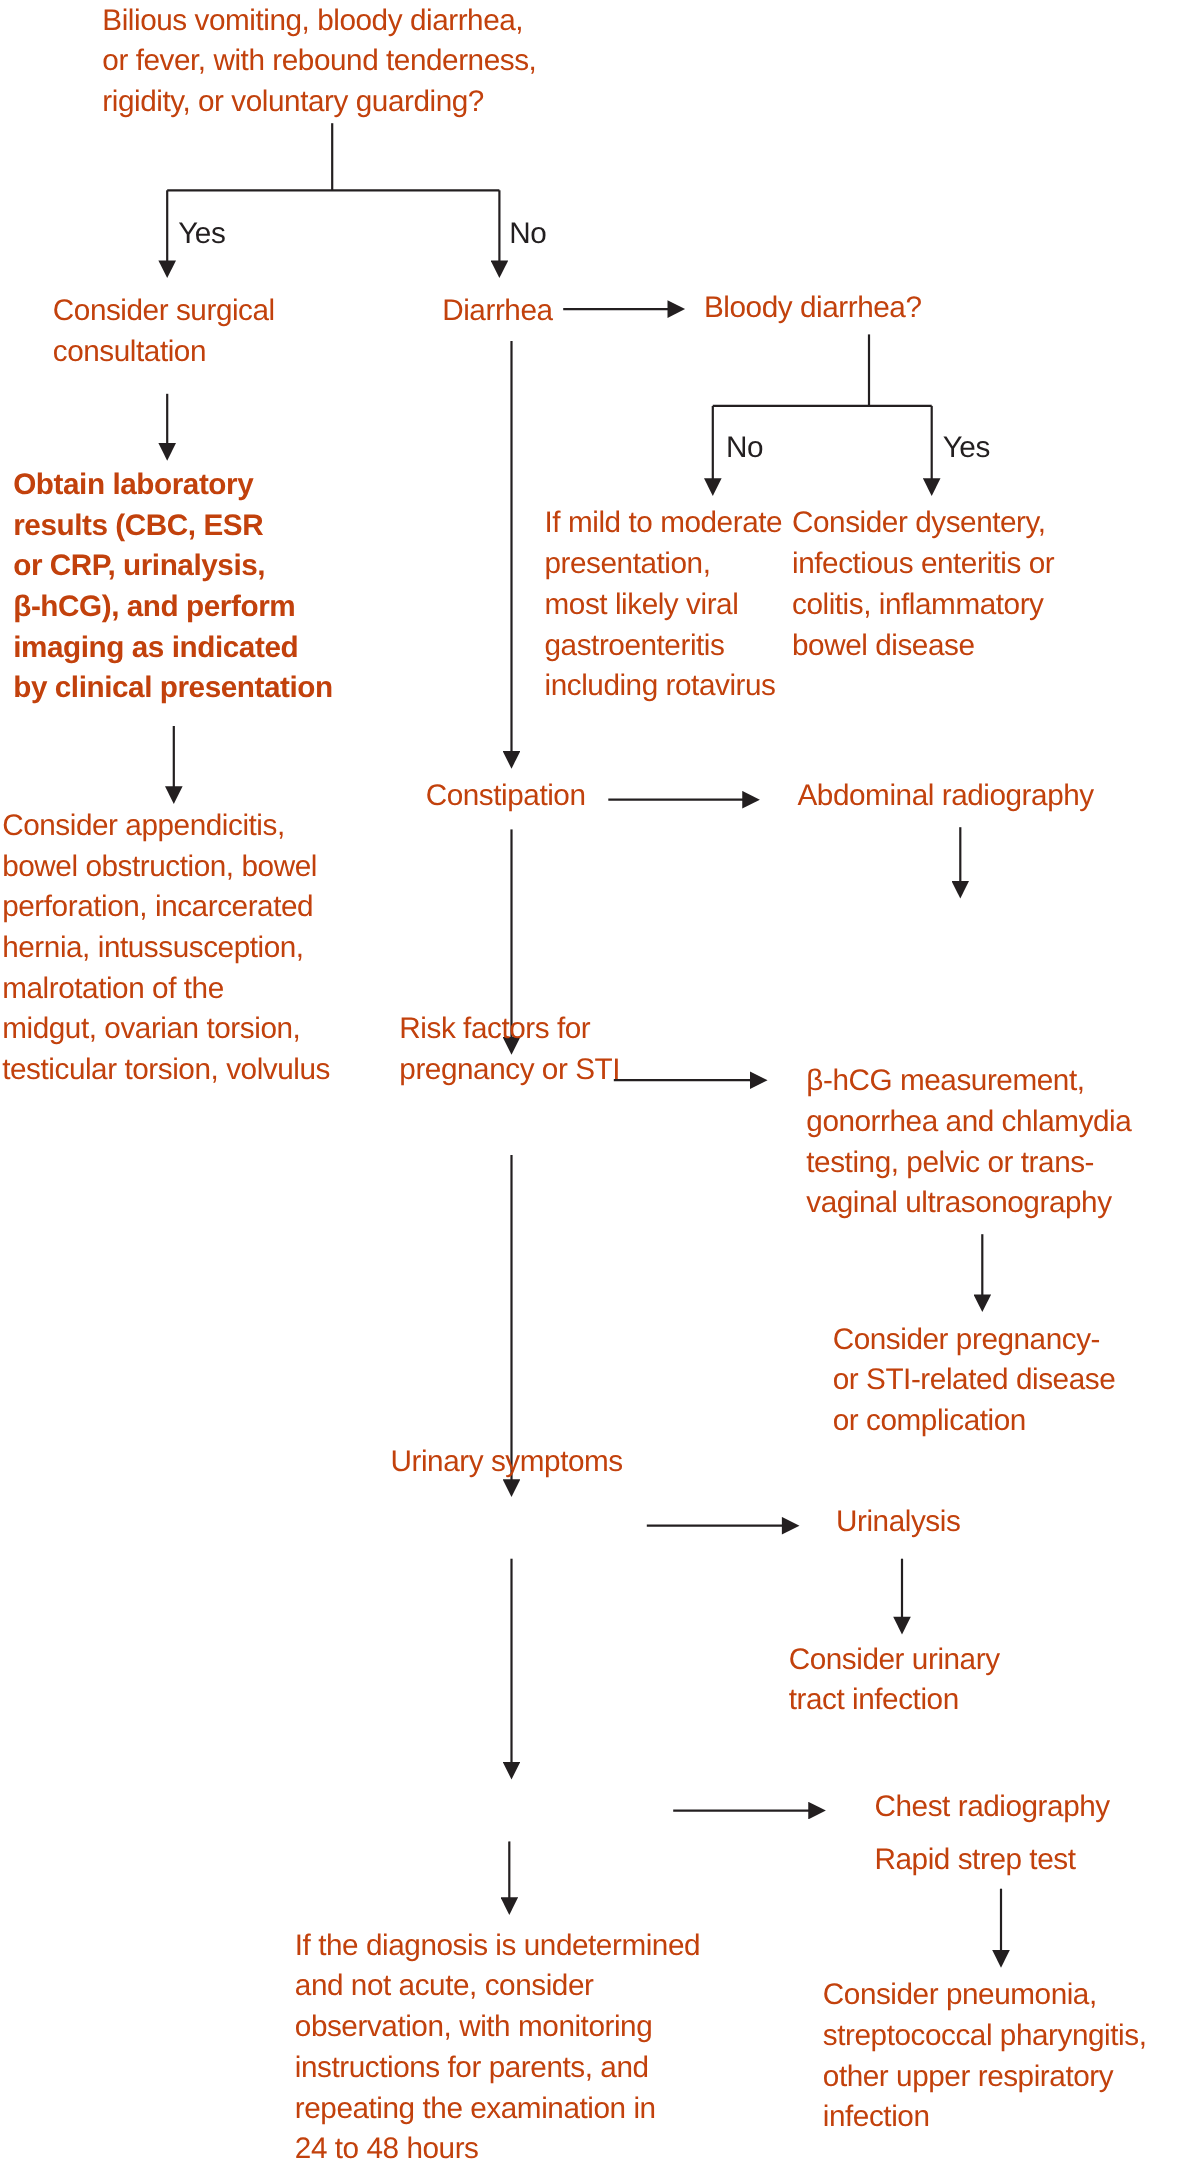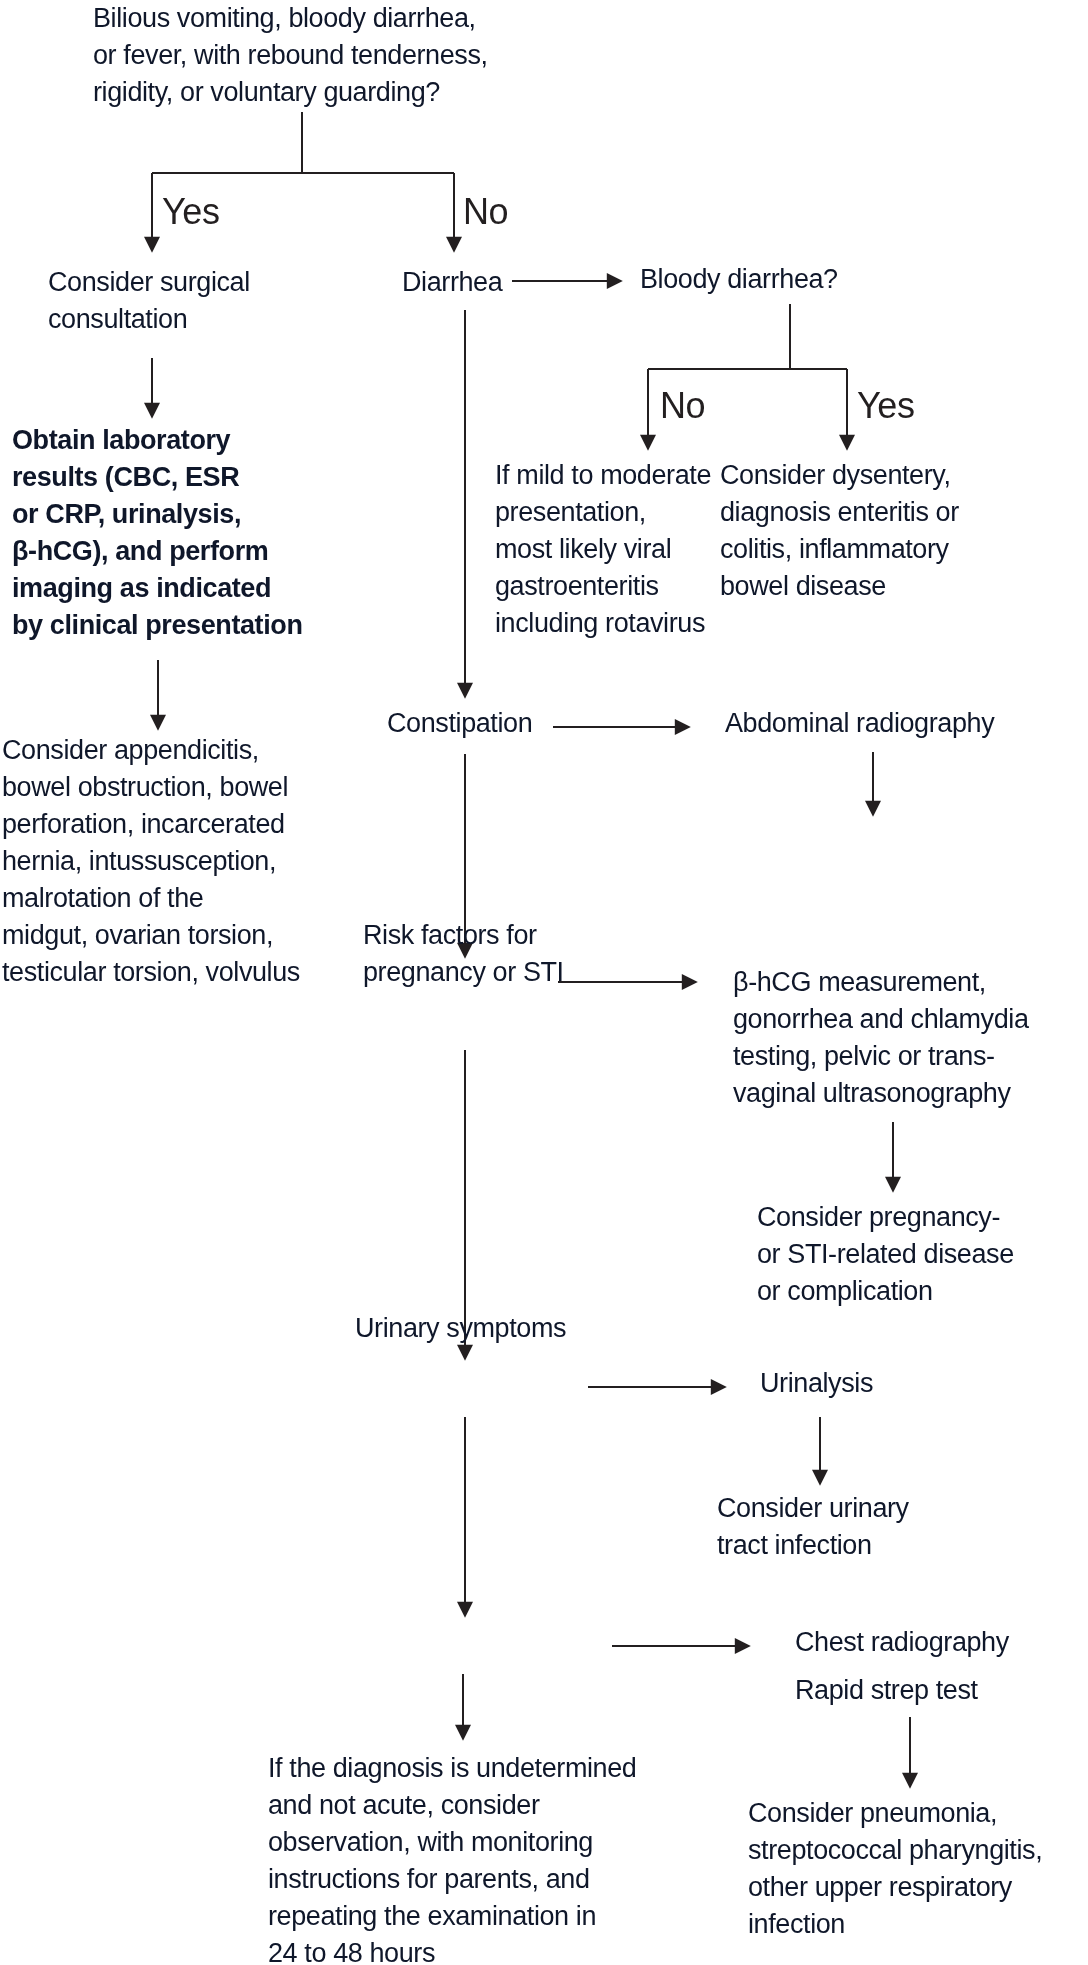--- a/index.html
+++ b/index.html
@@ -14,25 +14,25 @@
     background: #ffffff;
     overflow: hidden;
     font-family: "Liberation Sans", sans-serif;
   }
   .node {
     position: absolute;
     white-space: pre-line;
     font-size: 27px;
     line-height: 37px;
     letter-spacing: -0.4px;
-    color: #0f172a;
+    color: #c2410c;
   }
   .branch-label {
     position: absolute;
-    font-size: 36px;
+    font-size: 27px;
     line-height: 34px;
     letter-spacing: -0.4px;
     color: #231f20;
   }
   #connectors {
     position: absolute;
     top: 0;
     left: 0;
   }
   #connectors path.edge {
@@ -146,21 +146,21 @@
 malrotation of the
 midgut, ovarian torsion,
 testicular torsion, volvulus</div>
 
   <div class="node" style="left:495px; top:457px;">If mild to moderate
 presentation,
 most likely viral
 gastroenteritis
 including rotavirus</div>
   <div class="node" style="left:720px; top:457px;">Consider dysentery,
-diagnosis enteritis or
+infectious enteritis or
 colitis, inflammatory
 bowel disease</div>
 
   <div class="node" style="left:387px; top:705px;">Constipation</div>
   <div class="node" style="left:725px; top:705px;">Abdominal radiography</div>
 
   <div class="node" style="left:363px; top:917px;">Risk factors for
 pregnancy or STI</div>
   <div class="node" style="left:733px; top:964px;">β-hCG measurement,
 gonorrhea and chlamydia

